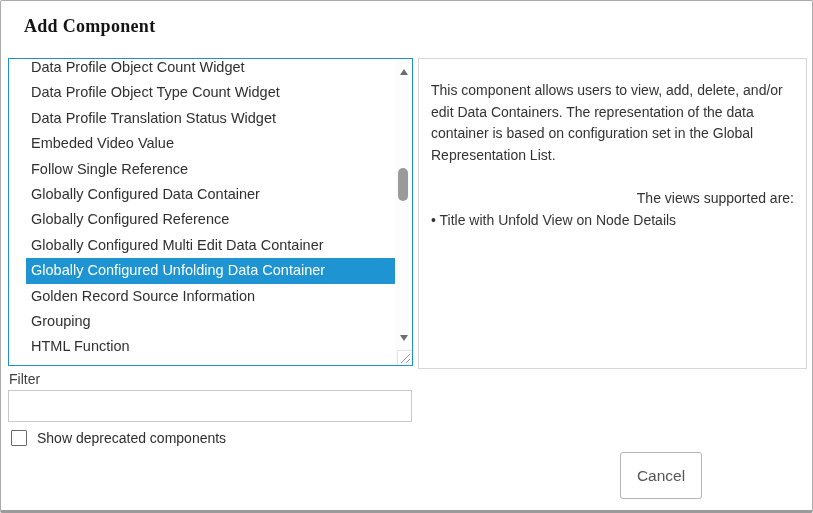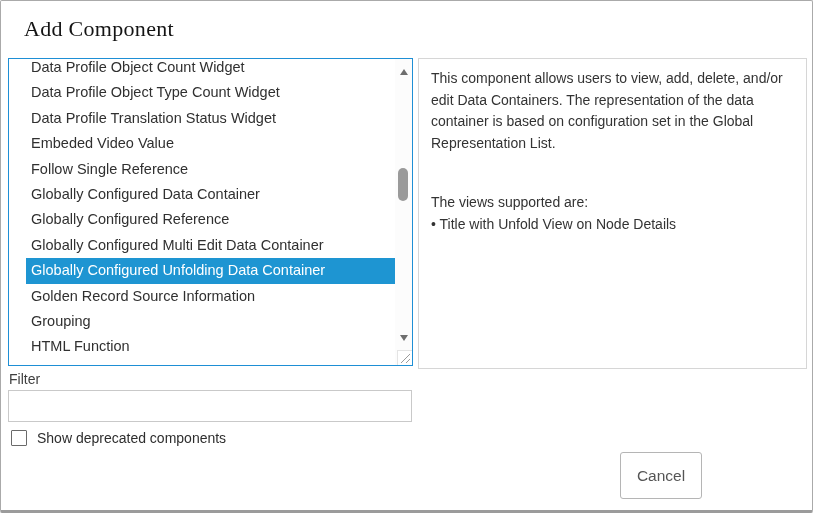--- a/index.html
+++ b/index.html
@@ -12,21 +12,21 @@
     background:#fff;
     border:1px solid #aaaaaa;
     border-bottom:3px solid #9b9b9b;
     border-radius:2px;
     overflow:hidden;
   }
 
   .dialog-title {
     position:absolute; left:23px; top:15px;
     font-family:"Liberation Serif","DejaVu Serif",serif;
-    font-size:22px; font-weight:normal; color:#141414;
+    font-size:18px; font-weight:bold; color:#141414;
     letter-spacing:0.3px;
   }
 
   
   .listbox {
     position:absolute; left:7px; top:57px;
     width:405px; height:308px;
     border:1px solid #1e8fd5;
     background:#fff;
     overflow:hidden;
@@ -72,24 +72,24 @@
     width:15px; height:15px; background:#fff;
     border-top:1px solid #e4e4e4; border-left:1px solid #e4e4e4;
   }
   .resize-grip svg { position:absolute; right:1px; bottom:1px; }
 
   
   .desc-panel {
     position:absolute; left:417px; top:57px;
     width:389px; height:311px;
     border:1px solid #d6d6d6;
-    padding:9px 12px;
+    padding:21px 12px;
     font-size:14px; line-height:21.5px; color:#333;
   }
-  .desc-views-heading { margin-top:38px; }
+  .desc-views-heading { margin-top:22px;text-align:right; }
 
   
   .filter-label {
     position:absolute; left:8px; top:370px;
     font-size:14px; color:#3f3f3f;
   }
   .filter-input {
     position:absolute; left:7px; top:389px;
     width:404px; height:32px;
     border:1px solid #c9c9c9; border-radius:0;

